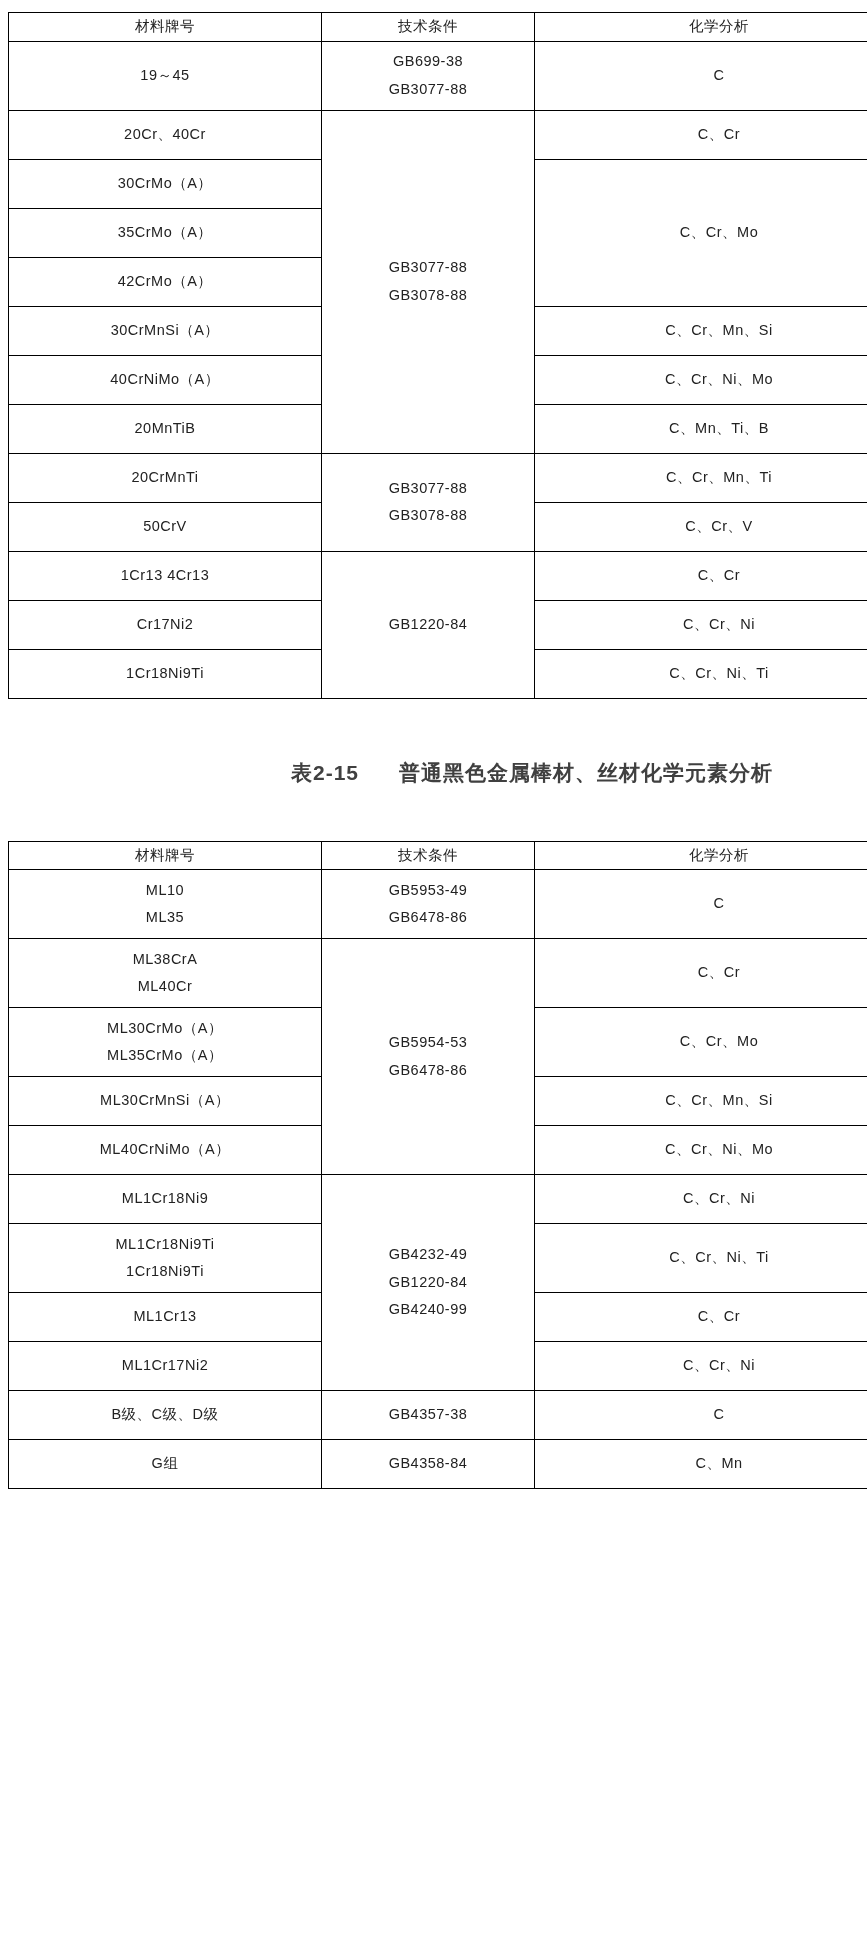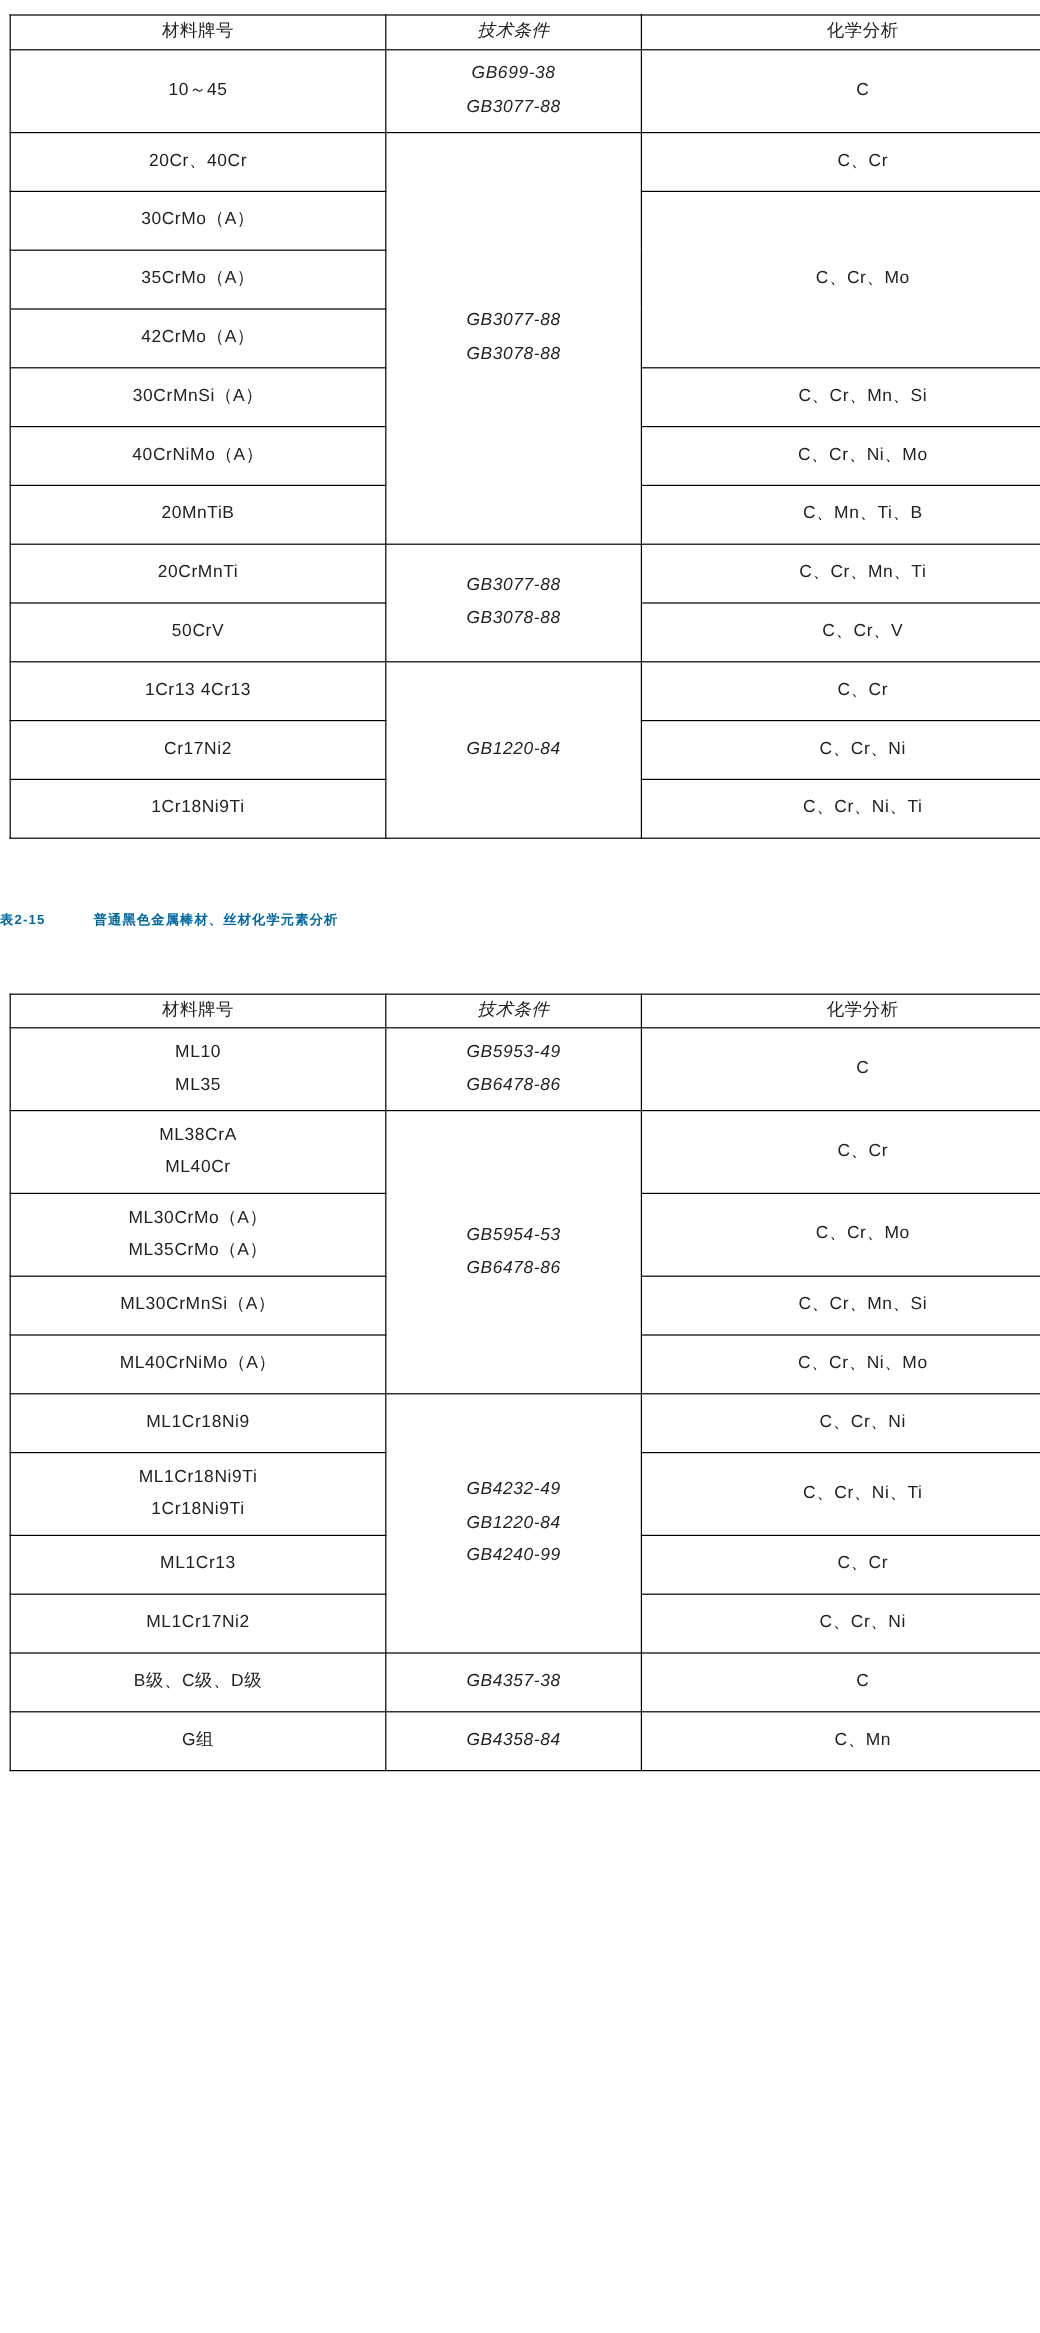--- a/index.html
+++ b/index.html
@@ -28,29 +28,29 @@
     border: 1px solid #000000;
     font-size: 14.5px;
     color: #222222;
     text-align: center;
     vertical-align: middle;
     padding: 0 6px;
     line-height: 1.9;
     letter-spacing: 0.5px;
   }
   td.col-name  { width: 300px; }
-  td.col-cond  { width: 200px; text-align: left; padding-left: 14px; font-style: italic; }
+  td.col-cond  { width: 200px; text-align: left; padding-left: 14px; }
   td.col-chem  { width: 356px; text-align: left; padding-left: 14px; }
   .cell-lines div { white-space: nowrap; }
   .caption {
-    font-size: 11px;
+    font-size: 21px;
     font-weight: bold;
     letter-spacing: 1px;
-    color: #0369a1;
-    text-align: left;
+    color: #404040;
+    text-align: right;
     margin: 0;
     padding: 0;
   }
   .caption .cap-num { margin-right: 40px; }
   .spacer-top    { height: 12px; }
   .spacer-mid-a  { height: 60px; }
   .spacer-mid-b  { height: 54px; }
   .spacer-bottom { height: 20px; }
 </style>
 </head>
@@ -62,21 +62,21 @@
 
   <table class="doc-table">
     <tbody>
       <tr>
         <td class="col-name" style="text-align:center">材料牌号</td>
         <td class="col-cond" style="text-align:center;padding-left:6px">技术条件</td>
         <td class="col-chem" style="text-align:center;padding-left:6px">化学分析</td>
       </tr>
 
       <tr>
-        <td class="col-name" style="height:68px">10～45</td>
+        <td class="col-name" style="height:68px">19～45</td>
         <td class="col-cond cell-lines">
           <div>GB699-38</div>
           <div>GB3077-88</div>
         </td>
         <td class="col-chem">C</td>
       </tr>
 
       <tr>
         <td class="col-name" style="height:48px">20Cr、40Cr</td>
         <td class="col-cond cell-lines" rowspan="7">

